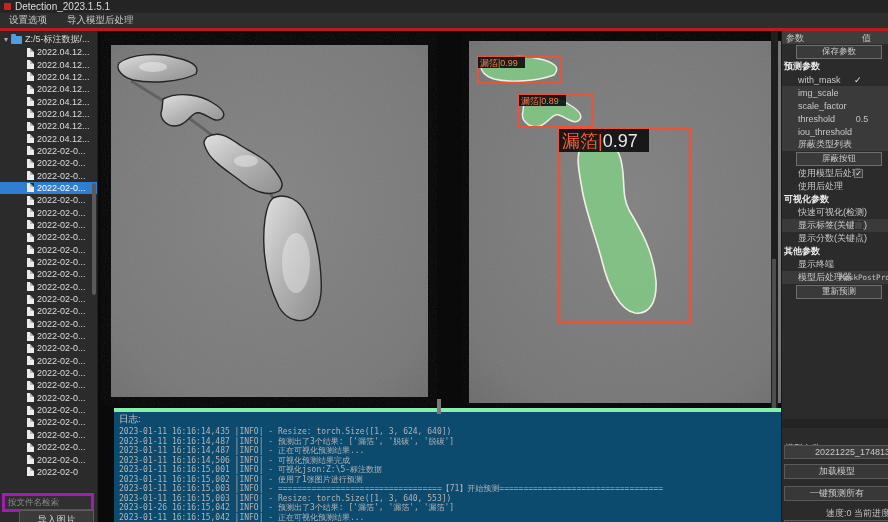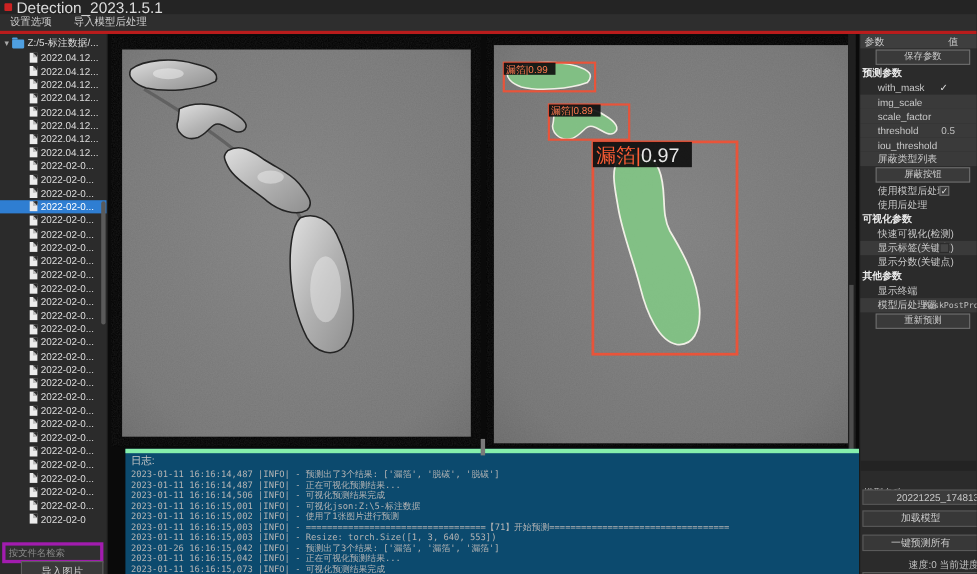--- a/index.html
+++ b/index.html
@@ -1,20 +1,20 @@
 <!DOCTYPE html>
 <html><head>
 <meta charset="utf-8">
 <style>
   html,body{margin:0;padding:0;background:#1a1a1a;}
   .app{position:relative;width:888px;height:522px;background:#2b2b2b;overflow:hidden;
        font-family:"Liberation Sans",sans-serif;color:#cccccc;}
   
   .titlebar{height:13px;background:#242424;display:flex;align-items:center;gap:4px;
-            padding-left:4px;font-size:14px;color:#dddddd;}
+            padding-left:4px;font-size:10px;color:#dddddd;}
   .app-icon{width:7px;height:7px;background:#cc2222;border-radius:1px;flex:none;}
   .menubar{height:15px;background:#2e2e2e;border-bottom:3px solid #b91c1c;display:flex;
            align-items:center;gap:20px;padding-left:9px;font-size:9.5px;color:#cccccc;}
   .menu-item{cursor:default;}
   .body{display:flex;height:494px;}
   
   .sidebar{width:97px;flex:none;position:relative;background:#2b2b2b;border-right:1px solid #1e1e1e;}
   .tree{position:absolute;top:2px;left:0;right:0;height:456px;overflow:hidden;}
   .tree-root{display:flex;align-items:center;gap:3px;height:13px;padding-left:4px;font-size:9px;color:#dddddd;}
   .arrow{color:#aaaaaa;font-size:8px;line-height:8px;}
@@ -27,21 +27,21 @@
   .doc-icon:before{content:"";position:absolute;top:0;right:0;border:2px solid #2b2b2b;border-left-color:#bbbbbb;border-bottom-color:#bbbbbb;border-width:2px;width:0;height:0;}
   .tree-scrollbar{position:absolute;right:1px;top:152px;width:4px;height:112px;background:#5a5a5a;border-radius:2px;}
   .search-box{position:absolute;left:2px;right:3px;top:462px;height:13px;background:#303030;
               border:3px solid #a21caf;color:#8a8a8a;font-size:8.5px;line-height:13px;padding:0 3px;}
   .import-btn{position:absolute;left:19px;right:3px;top:479px;height:18px;background:#3a3a3a;
               border:1px solid #5e5e5e;color:#cccccc;font-size:9.5px;display:flex;align-items:center;justify-content:center;}
   
   .center{width:683px;flex:none;position:relative;background:#0a0a0a;}
   .panel{position:absolute;top:2px;width:336px;height:373px;background:#000000;}
   .panel.leftp{left:3px;}
-  .panel.rightp{left:344px;}
+  .panel.rightp{left:364px;}
   .divider-grip{position:absolute;left:339px;top:368px;width:4px;height:15px;background:#7a7a7a;z-index:6;}
   .scroll-strip{position:absolute;left:673px;top:0;width:7px;height:494px;background:#1f1f1f;}
   .scroll-handle{position:absolute;left:1px;top:228px;width:4px;height:210px;background:#4d4d4d;}
   .logarea{position:absolute;left:16px;top:377px;width:673px;height:117px;background:#0c4a6e;
            border-top:4px solid #86efac;box-sizing:border-box;padding:1px 0 0 5px;overflow:hidden;}
   .log-title{font-size:9.5px;color:#c8c8c8;margin-bottom:1px;}
   .log-line{font-family:"DejaVu Sans Mono",monospace;font-size:8px;line-height:9.5px;color:#b4b4b4;white-space:pre;}
   
   .rightpanel{width:110px;flex:none;position:relative;background:#2b2b2b;border-left:1px solid #191919;overflow:hidden;}
   .param-header{height:13px;background:#3e3e3e;position:relative;font-size:9px;color:#cccccc;}
@@ -307,20 +307,21 @@
       </div>
 
       <div class="divider-grip"></div>
       <div class="scroll-strip">
         <div class="scroll-handle"></div>
       </div>
 
       <div class="logarea">
         <div class="log-title">日志:</div>
         <div>
+            <div class="log-line">2023-01-11 16:16:14,435 |INFO| - Resize: torch.Size([1, 3, 624, 640])</div>
             <div class="log-line">2023-01-11 16:16:14,487 |INFO| - 预测出了3个结果: ['漏箔', '脱碳', '脱碳']</div>
             <div class="log-line">2023-01-11 16:16:14,487 |INFO| - 正在可视化预测结果...</div>
             <div class="log-line">2023-01-11 16:16:14,506 |INFO| - 可视化预测结果完成</div>
             <div class="log-line">2023-01-11 16:16:15,001 |INFO| - 可视化json:Z:\5-标注数据</div>
             <div class="log-line">2023-01-11 16:16:15,002 |INFO| - 使用了1张图片进行预测</div>
             <div class="log-line">2023-01-11 16:16:15,003 |INFO| - ==================================【71】开始预测==================================</div>
             <div class="log-line">2023-01-11 16:16:15,003 |INFO| - Resize: torch.Size([1, 3, 640, 553])</div>
             <div class="log-line">2023-01-26 16:16:15,042 |INFO| - 预测出了3个结果: ['漏箔', '漏箔', '漏箔']</div>
             <div class="log-line">2023-01-11 16:16:15,042 |INFO| - 正在可视化预测结果...</div>
             <div class="log-line">2023-01-11 16:16:15,073 |INFO| - 可视化预测结果完成</div>

